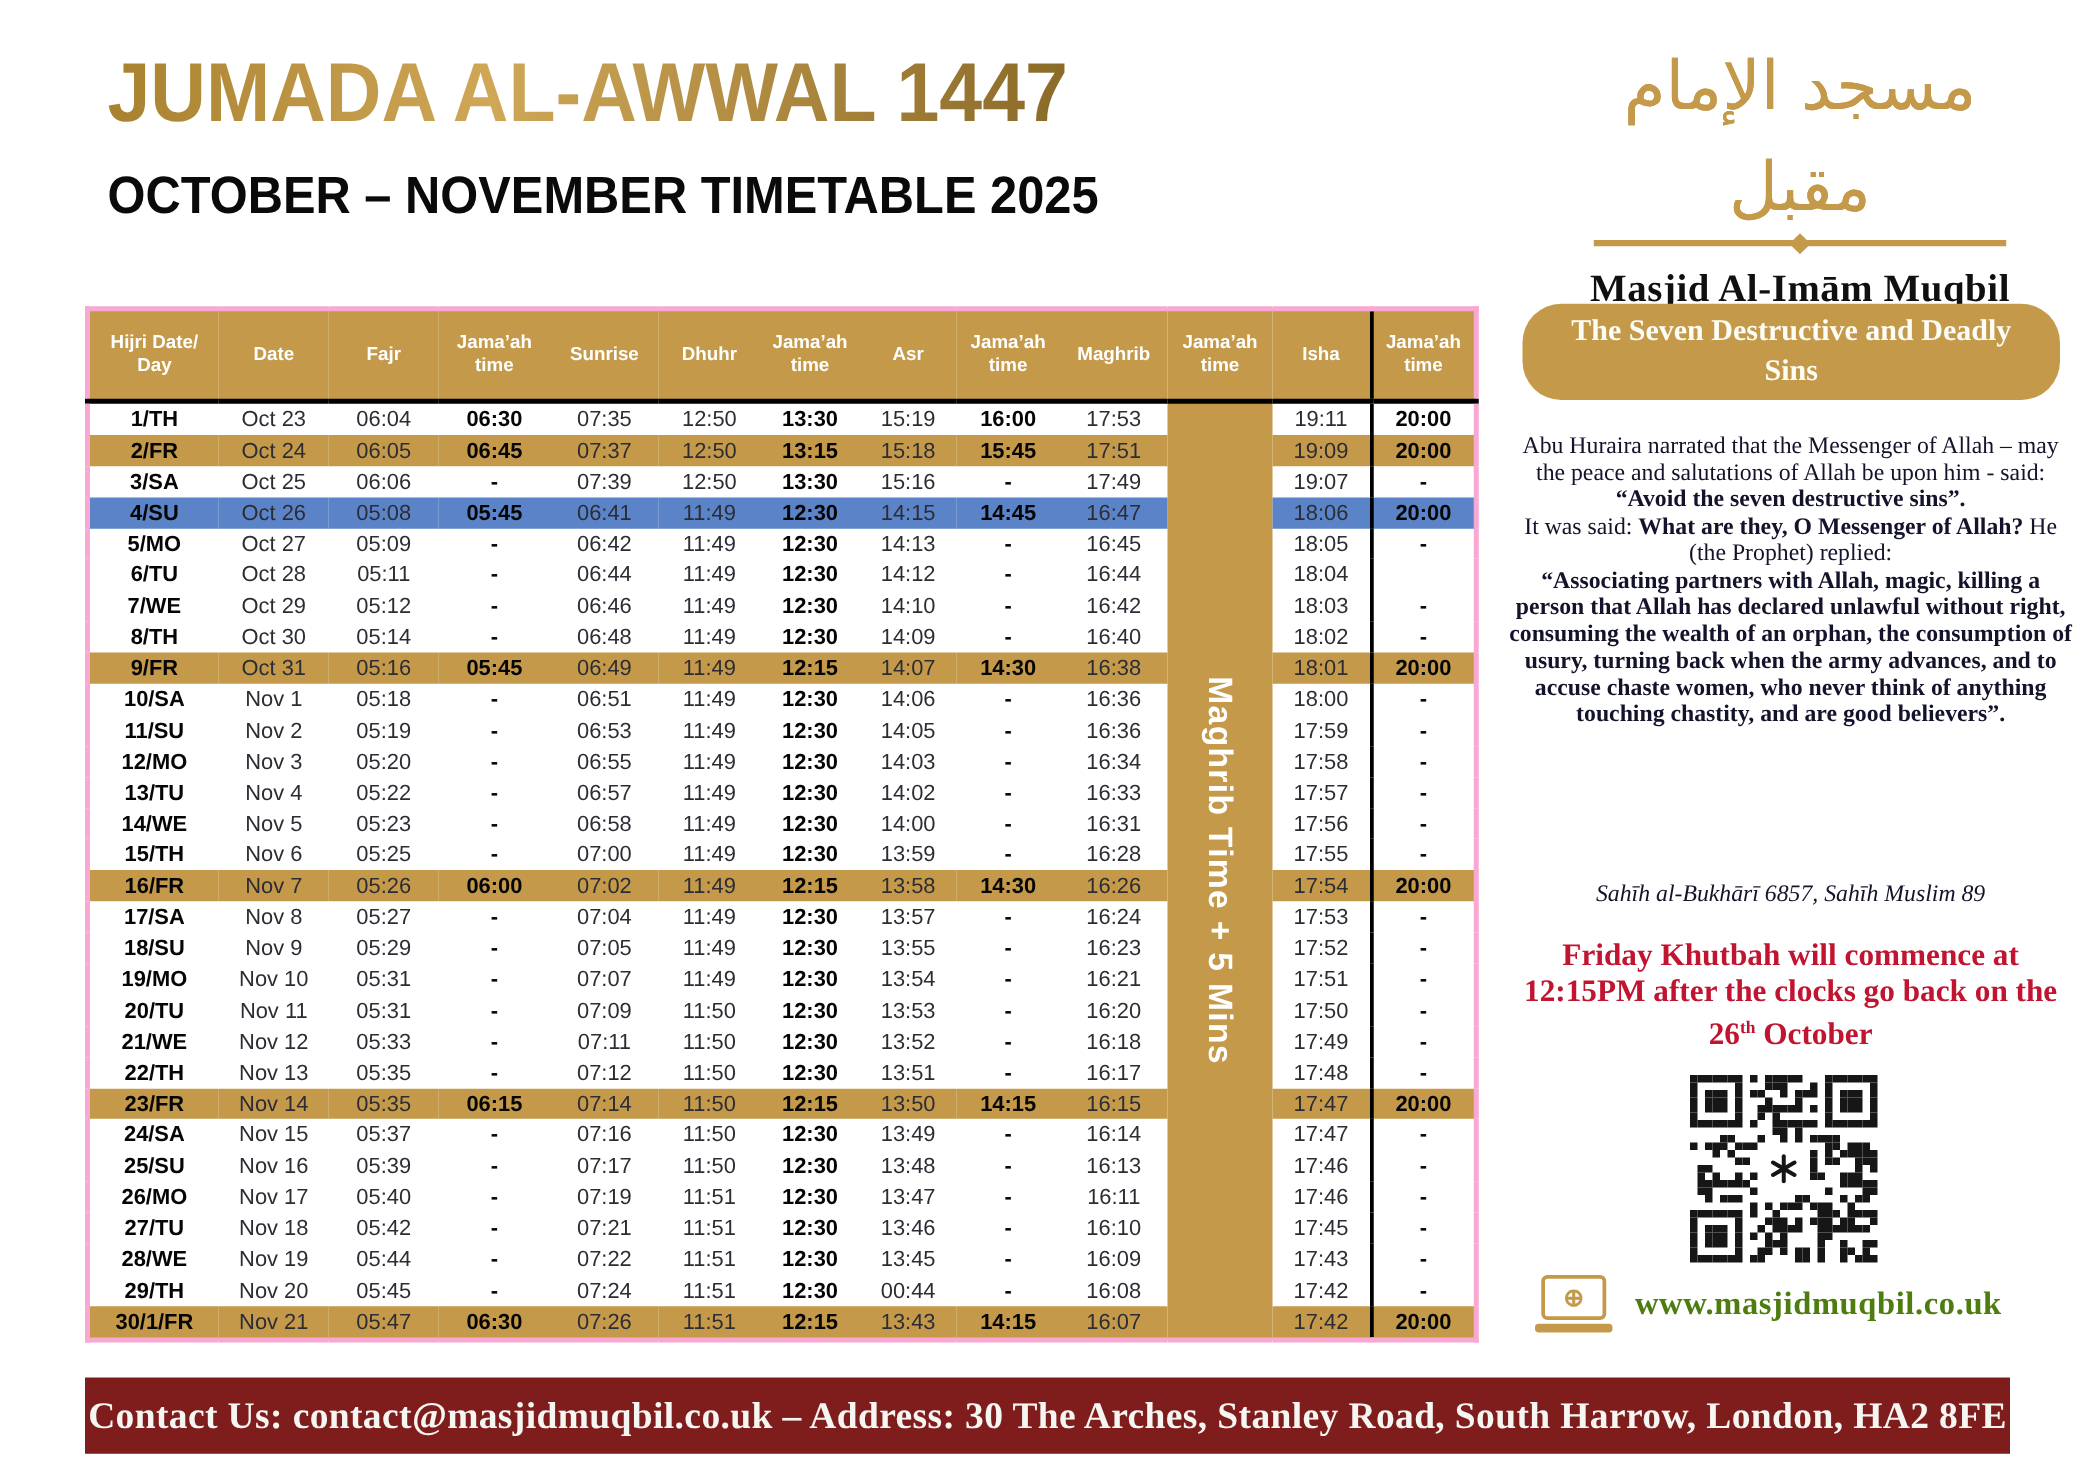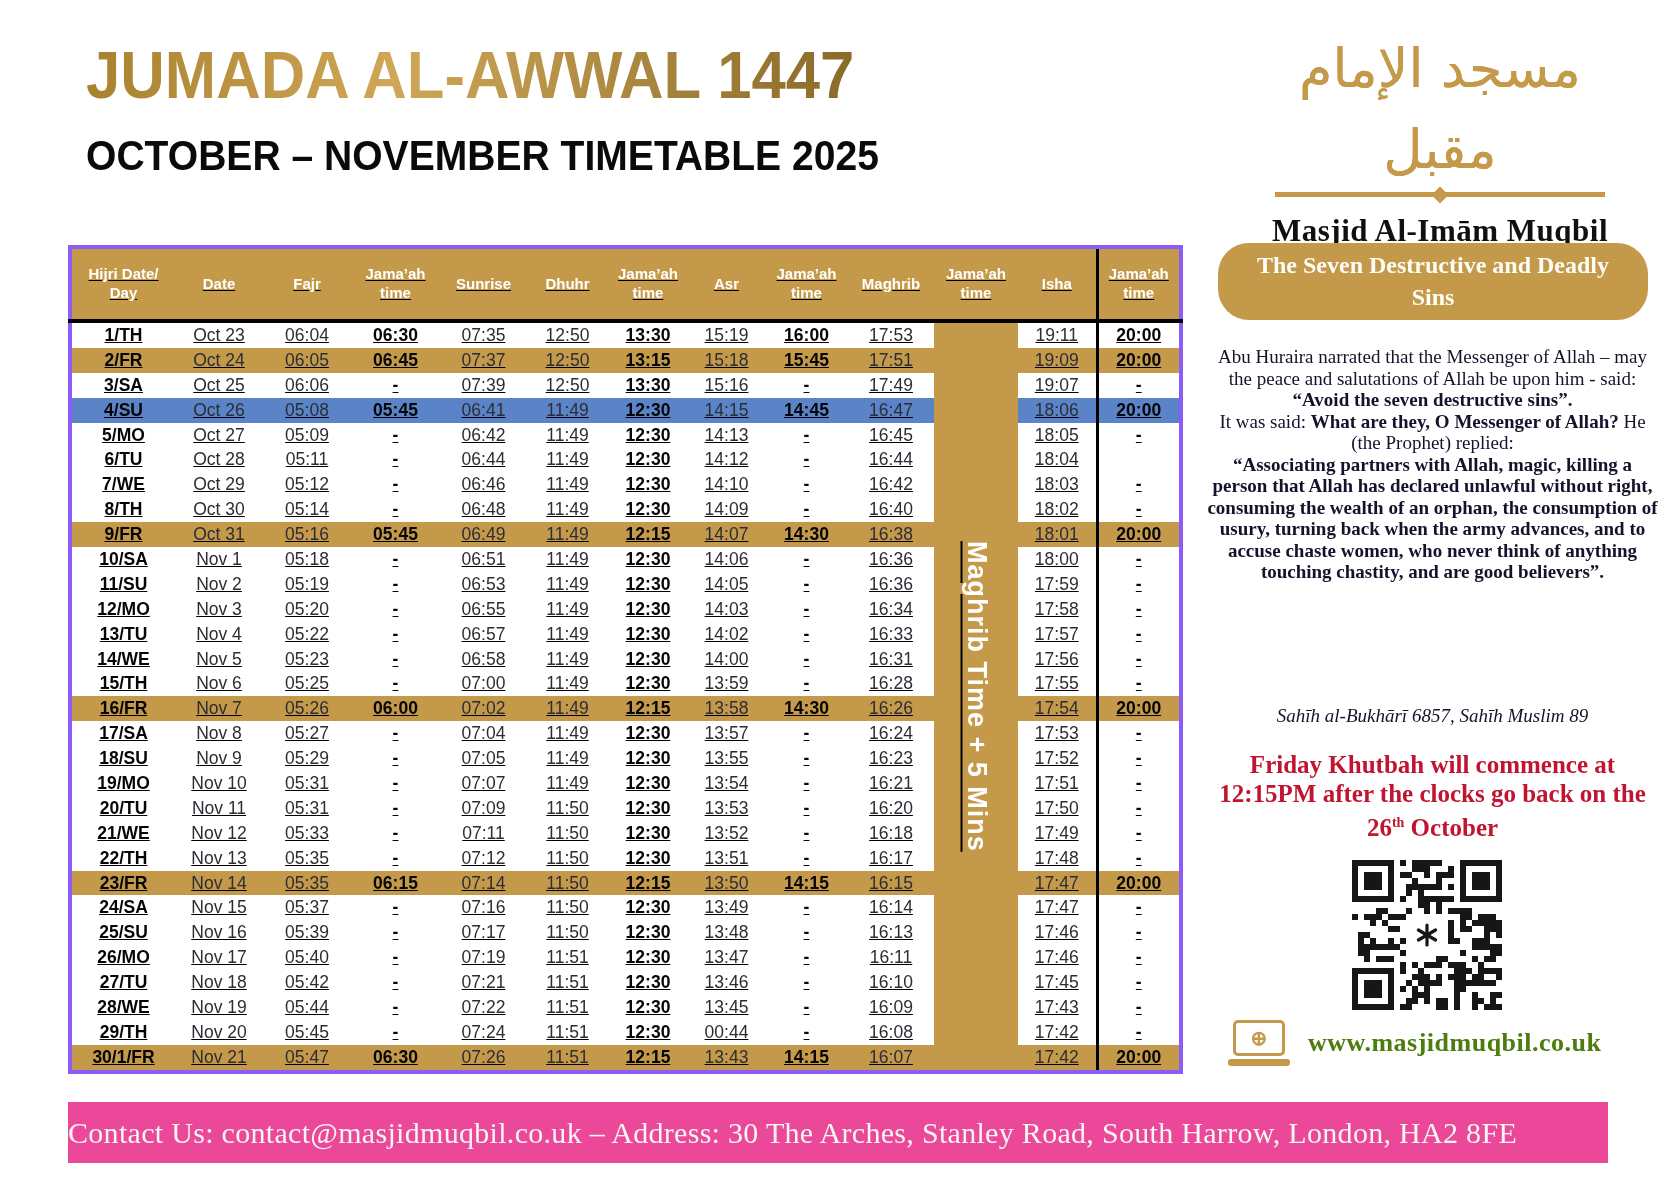--- a/index.html
+++ b/index.html
@@ -17,21 +17,21 @@
   .logo{position:absolute;left:1240px;top:28px;width:400px;text-align:center;}
   .logo-arabic{font-family:"DejaVu Sans",sans-serif;font-size:54px;line-height:1.5;color:#c49a4a;
     direction:rtl;text-shadow:0 0 0 #c49a4a;}
   .logo-underline{position:relative;width:330px;height:5px;background:#c49a4a;margin:2px auto 8px auto;}
   .logo-underline .diamond{position:absolute;left:50%;top:50%;width:12px;height:12px;background:#c49a4a;
     transform:translate(-50%,-50%) rotate(45deg);}
   .logo-name{font-family:"Liberation Serif",serif;font-size:31px;font-weight:700;color:#101010;letter-spacing:.5px;margin-top:16px;}
 
   
   table.timetable{position:absolute;left:68px;top:245px;border-collapse:collapse;table-layout:fixed;
-    background:#fff;border:4px solid #8b5cf6;text-decoration:underline;}
+    background:#fff;border:4px solid #f9a8d4;}
   .timetable thead th{background:#c49a4a;color:#fff;font-weight:700;font-size:15px;line-height:1.25;
     height:70px;vertical-align:middle;text-align:center;border-bottom:4px solid #000;padding:0 3px;}
   .timetable tbody td{height:24.9px;text-align:center;vertical-align:middle;font-size:17.5px;
     color:#2c2c34;padding:0;white-space:nowrap;}
   .timetable td.b{font-weight:700;color:#050505;}
   .timetable tr.friday td{background:#c49a4a;}
   .timetable tr.blue td{background:#5b84c8;}
   .timetable td.maghrib-note{background:#c49a4a;color:#fff;font-weight:700;font-size:27px;
     writing-mode:vertical-rl;text-orientation:mixed;letter-spacing:1px;text-align:center;}
   .timetable td.ishaj,.timetable th.ishajh{border-left:3px solid #000;}
@@ -55,22 +55,22 @@
     background:#fff;border-radius:6px;display:flex;align-items:center;justify-content:center;}
 
   .web-row{position:absolute;left:1228px;top:1020px;display:flex;align-items:center;gap:18px;}
   .laptop{display:flex;flex-direction:column;align-items:center;}
   .laptop-screen{width:46px;height:30px;border:3px solid #c49a4a;border-radius:5px;
     display:flex;align-items:center;justify-content:center;color:#c49a4a;font-size:20px;font-weight:700;}
   .laptop-base{width:62px;height:7px;background:#c49a4a;border-radius:3px;margin-top:3px;}
   .web-text{font-family:"Liberation Serif",serif;font-size:26px;font-weight:700;color:#4d7c0f;letter-spacing:.5px;}
 
   
-  .footer{position:absolute;left:68px;top:1102px;width:1540px;height:61px;background:#ec4899;
-    display:flex;align-items:center;justify-content:flex-start;}
+  .footer{position:absolute;left:68px;top:1102px;width:1540px;height:61px;background:#7f1d1d;
+    display:flex;align-items:center;justify-content:center;font-weight:bold;}
   .footer-text{font-family:"Liberation Serif",serif;font-size:30px;color:#f5f5f2;letter-spacing:.3px;white-space:nowrap;}
 </style>
 </head>
 <body>
 
 <div class="page">
 
   <h1 class="main-title">JUMADA AL-AWWAL 1447</h1>
   <h2 class="sub-title">OCTOBER – NOVEMBER TIMETABLE 2025</h2>
 

